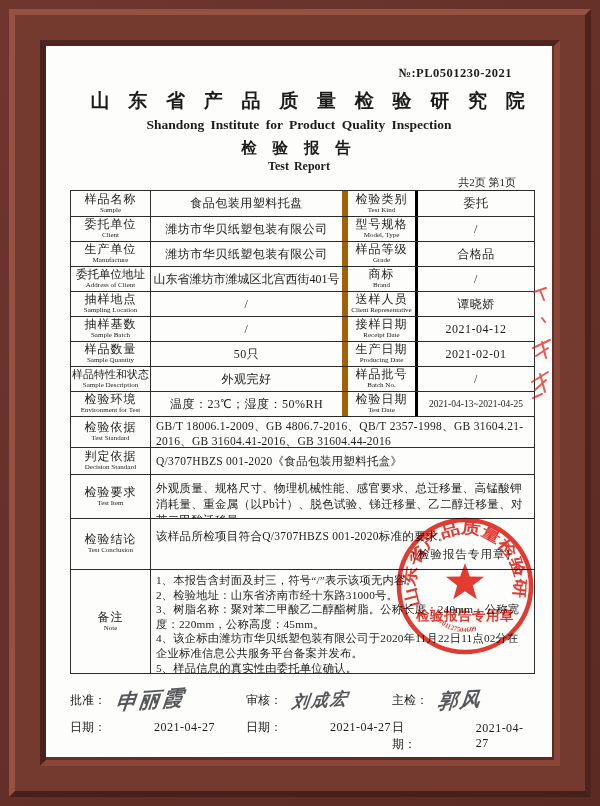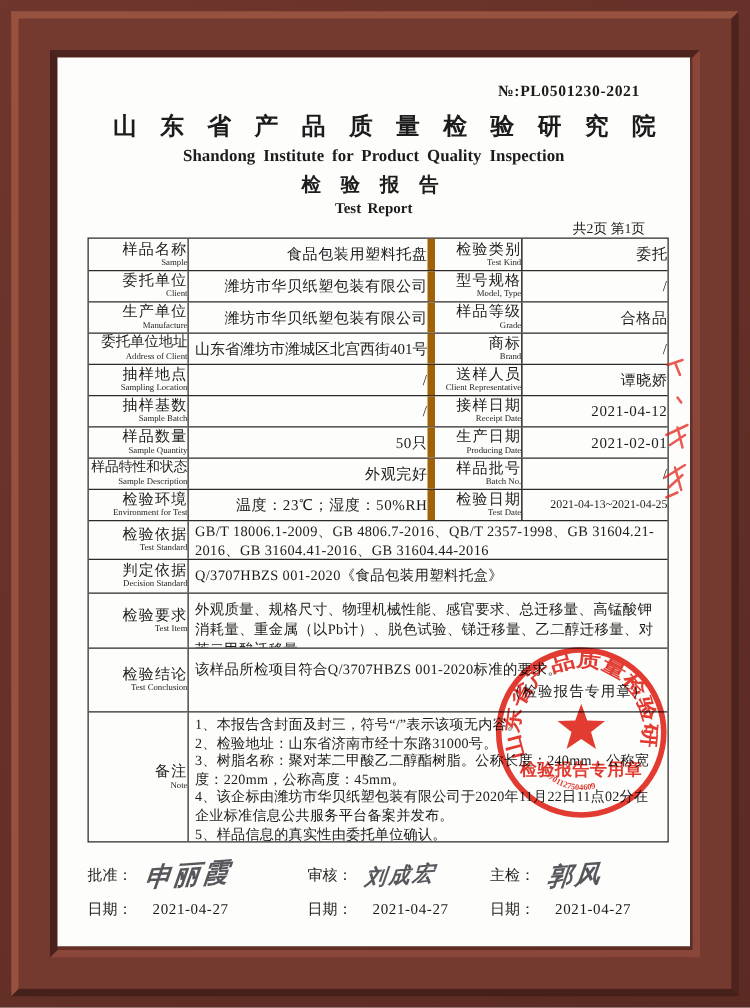--- a/index.html
+++ b/index.html
@@ -25,25 +25,25 @@
   .title-cn{ position:absolute; top:92px; left:0; right:0; text-align:center;
              font-size:15.5px; font-weight:700; letter-spacing:6px; }
   .title-en{ position:absolute; top:113px; left:0; right:0; text-align:center;
              font-size:12px; font-weight:700; word-spacing:2px; }
   .page-info{ position:absolute; top:129px; right:36px; font-size:11px; }
 
   
   .tbl { position:absolute; left:24px; top:144px; width:465px; border:1px solid #2b2b2b; background:#fdfdfb; }
   .tr  { display:flex; width:100%; }
   .tr + .tr { border-top:1px solid #2b2b2b; }
-  .cell { display:flex; flex-direction:column; justify-content:center; align-items:flex-end;
+  .cell { display:flex; flex-direction:column; justify-content:center; align-items:center;
           overflow:hidden; }
   .c1 { width:80px; border-right:1px solid #2b2b2b; }
   .c2 { width:197px; border-right:6px solid #a16207; }
-  .c3 { width:70px; border-right:1px solid #000000; }
+  .c3 { width:70px; border-right:3px solid #000000; }
   .c4 { flex:1; }
   .cw { flex:1; } 
   .lcn { font-size:12px; letter-spacing:1px; line-height:13px; white-space:nowrap; }
   .len { font-size:7px; line-height:9px; white-space:nowrap; color:#222; }
   .val { font-size:12px; letter-spacing:.5px; text-align:center; }
   .val-sm { font-size:9.5px; letter-spacing:0; }
   .long { align-items:flex-start; justify-content:flex-start; text-align:left;
           padding:2px 5px; font-size:11.5px; line-height:15px; letter-spacing:.3px; }
   .h25{height:25px} .h31{height:31px} .h27{height:27px} .h44{height:44px} .h51{height:51px} .h104{height:104px}
   .item-cell { padding-top:5px; line-height:16px; }
@@ -52,21 +52,21 @@
   .note-line { font-size:11.3px; line-height:14.6px; letter-spacing:.2px; }
   .note-cell { padding-top:3px; }
 
   
   .sig-area { position:absolute; left:24px; top:640px; width:466px; display:flex; }
   .sig-col  { display:flex; flex-direction:column; }
   .sig-col1 { width:176px; }
   .sig-col2 { width:146px; }
   .sig-col3 { width:144px; }
   .sig-row  { display:flex; align-items:center; height:28px; font-size:12px; }
-  .date-row { display:flex; align-items:center; margin-top:5px; font-size:12px; }
+  .date-row { display:flex; align-items:center; margin-top:5px; font-size:12px;gap:32px; }
   .sig-name { margin-left:10px; font-size:21px; color:#3a3b40; font-style:italic; font-weight:600;
               transform:rotate(-4deg) skewX(-10deg); opacity:.85; letter-spacing:2px; white-space:nowrap; }
   .date-val { margin-left:16px; letter-spacing:.5px; }
 
   
   .seal { position:absolute; left:347px; top:468px; width:144px; height:144px;
           opacity:.9; mix-blend-mode:multiply; }
   .edge-marks { position:absolute; right:-4px; top:240px; width:26px; height:130px; opacity:.75; }
 </style>
 </head>

